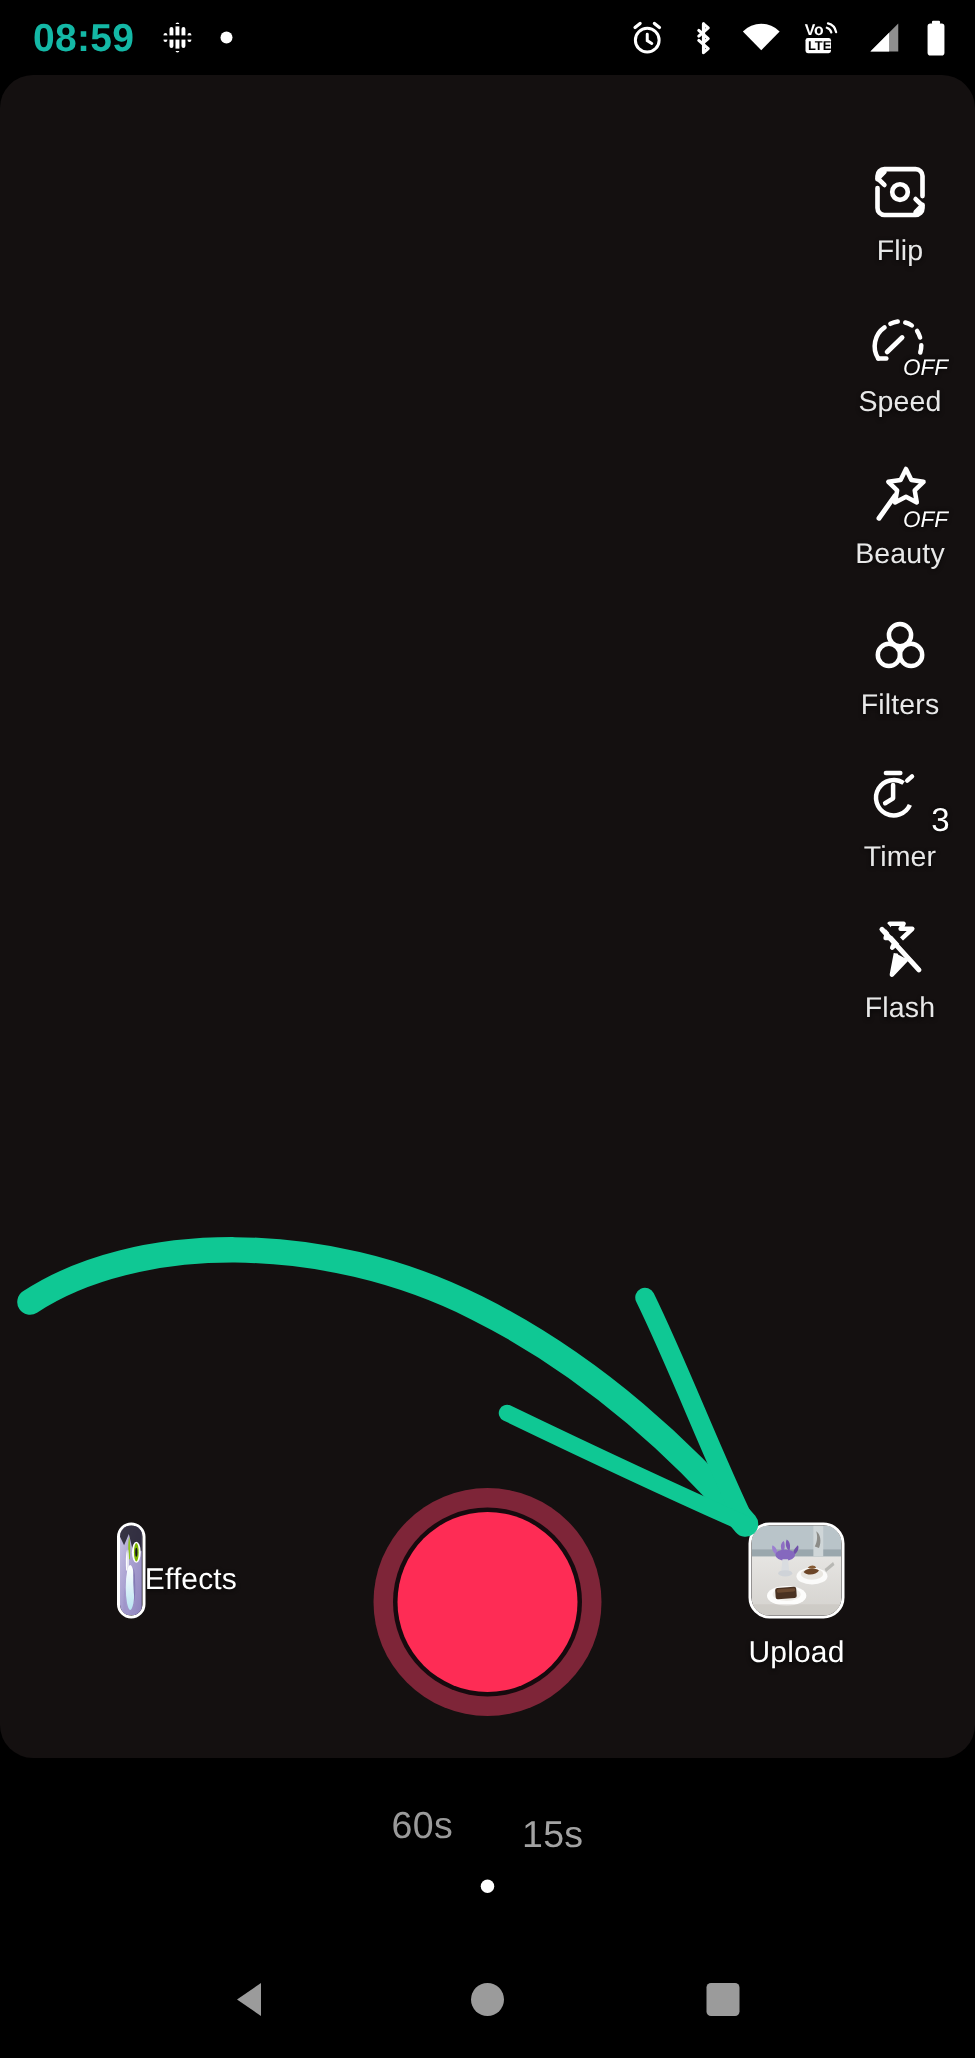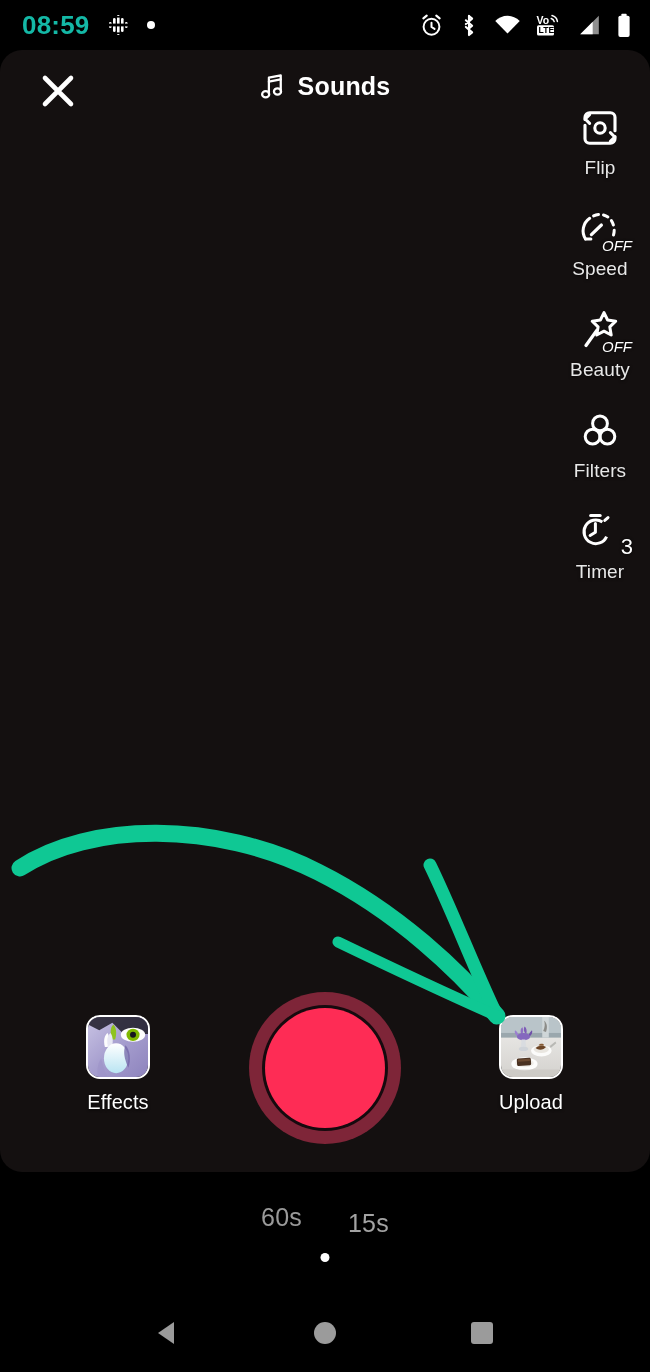--- a/index.html
+++ b/index.html
@@ -103,21 +103,21 @@
     z-index:30; pointer-events:none;
   }
 
   
   #capture-row {
     position:absolute; left:0; top:995px;
     width:650px; height:150px; z-index:25;
   }
   #effects-button {
     position:absolute; left:78px; top:20px;
-    width:80px; display:flex; flex-direction:column;
+    width:80px; display:flex; flex-direction:row;
     align-items:center; cursor:pointer;
   }
   #upload-button {
     position:absolute; right:76px; top:20px;
     width:86px; display:flex; flex-direction:column;
     align-items:center; cursor:pointer;
   }
   .thumb {
     width:64px; height:64px; border-radius:14px;
     overflow:hidden; position:relative;
@@ -227,37 +227,20 @@
         <path d="M20 1.5v17H3Z" fill="#8f8f8f"></path>
         <path d="M14.4 7.1v11.4H3Z" fill="#fff"></path>
       </svg>
       <svg class="sb-ico" width="16" height="25" viewBox="0 0 14 24">
         <rect x="4.4" y="0.8" width="5.2" height="2.2" rx="0.8" fill="#fff"></rect>
         <rect x="1.6" y="2.6" width="10.8" height="20.4" rx="1.8" fill="#fff"></rect>
       </svg>
     </div>
   </div>
 
-  <div id="cam-header">
-    <div id="close-button">
-      <svg width="40" height="40" viewBox="0 0 40 40">
-        <path d="M7 7 L33 33 M33 7 L7 33" stroke="#fff" stroke-width="4.6" stroke-linecap="round"></path>
-      </svg>
-    </div>
-
-    <div id="sounds-button">
-      <svg width="26" height="28" viewBox="0 0 24 26">
-        <path d="M8.6 19.2V4.3l11-2.1v14.6" fill="none" stroke="#fff" stroke-width="2.1" stroke-linejoin="round" stroke-linecap="round"></path>
-        <path d="M8.6 8.1l11-2.1" fill="none" stroke="#fff" stroke-width="2.1" stroke-linecap="round"></path>
-        <ellipse cx="5.6" cy="19.7" rx="3.3" ry="2.9" fill="none" stroke="#fff" stroke-width="2.1"></ellipse>
-        <ellipse cx="16.6" cy="17.1" rx="3.3" ry="2.9" fill="none" stroke="#fff" stroke-width="2.1"></ellipse>
-      </svg>
-      <span id="sounds-label">Sounds</span>
-    </div>
-  </div>
 
   <div id="tool-rail">
 
     <div class="tool-item">
       <span class="tool-icon">
         <svg width="50" height="46" viewBox="0 0 50 46">
           <path d="M10 14.5v-2.2a4.6 4.6 0 0 1 4.6-4.6h20.8a4.6 4.6 0 0 1 4.6 4.6v13.4" fill="none" stroke="#fff" stroke-width="3.1" stroke-linecap="round"></path>
           <path d="M40 31.5v2.2a4.6 4.6 0 0 1-4.6 4.6H14.6A4.6 4.6 0 0 1 10 33.7V20.3" fill="none" stroke="#fff" stroke-width="3.1" stroke-linecap="round"></path>
           <path d="M14.6 9.6 10.2 14 14.6 18.3" fill="none" stroke="#fff" stroke-width="3.1" stroke-linejoin="round" stroke-linecap="round"></path>
           <path d="M35.4 36.4 39.8 32 35.4 27.7" fill="none" stroke="#fff" stroke-width="3.1" stroke-linejoin="round" stroke-linecap="round"></path>
@@ -311,20 +294,31 @@
           <path d="M31.6 27.6a11.8 11.8 0 1 1-4.2-14.6" fill="none" stroke="#fff" stroke-width="3"></path>
           <path d="M20.4 14.4v8.8l-5.3 3.3" fill="none" stroke="#fff" stroke-width="3" stroke-linecap="round" stroke-linejoin="round"></path>
           <path d="M15.6 6.4h9.6" fill="none" stroke="#fff" stroke-width="3" stroke-linecap="round"></path>
           <path d="M29.8 11.4 33 8.6" fill="none" stroke="#fff" stroke-width="3" stroke-linecap="round"></path>
         </svg>
         <span class="badge-num">3</span>
       </span>
       <span class="tool-label">Timer</span>
     </div>
 
+    <div class="tool-item">
+      <span class="tool-icon">
+        <svg width="50" height="46" viewBox="0 0 50 46">
+          <path d="M27.4 5.8H18l-2.6 9.6h7.4l-3 6.4 13.4-12.6h-7.8Z" fill="none" stroke="#fff" stroke-width="3" stroke-linejoin="round"></path>
+          <path d="M22.3 25.6 19.6 39.8 29.4 29.4" fill="#fff" stroke="#fff" stroke-width="3" stroke-linejoin="round"></path>
+          <path d="M13 9.6 37.6 36.6" stroke="#fff" stroke-width="3.4" stroke-linecap="round"></path>
+          <path d="M15.2 6.6 39.8 33.6" stroke="#141010" stroke-width="3.4" stroke-linecap="round"></path>
+        </svg>
+      </span>
+      <span class="tool-label">Flash</span>
+    </div>
   </div>
 
   <svg id="annotation-arrow" viewBox="0 0 650 1372">
     <g fill="none" stroke="#0fc894" stroke-linecap="round" stroke-linejoin="round">
       <path d="M20 868 C 90 822, 215 820, 318 872 C 398 912, 460 972, 497 1016" stroke-width="17"></path>
       <path d="M430 865 C 452 910, 474 968, 497 1016" stroke-width="13"></path>
       <path d="M338 942 C 392 968, 452 996, 497 1016" stroke-width="11"></path>
     </g>
   </svg>
 

